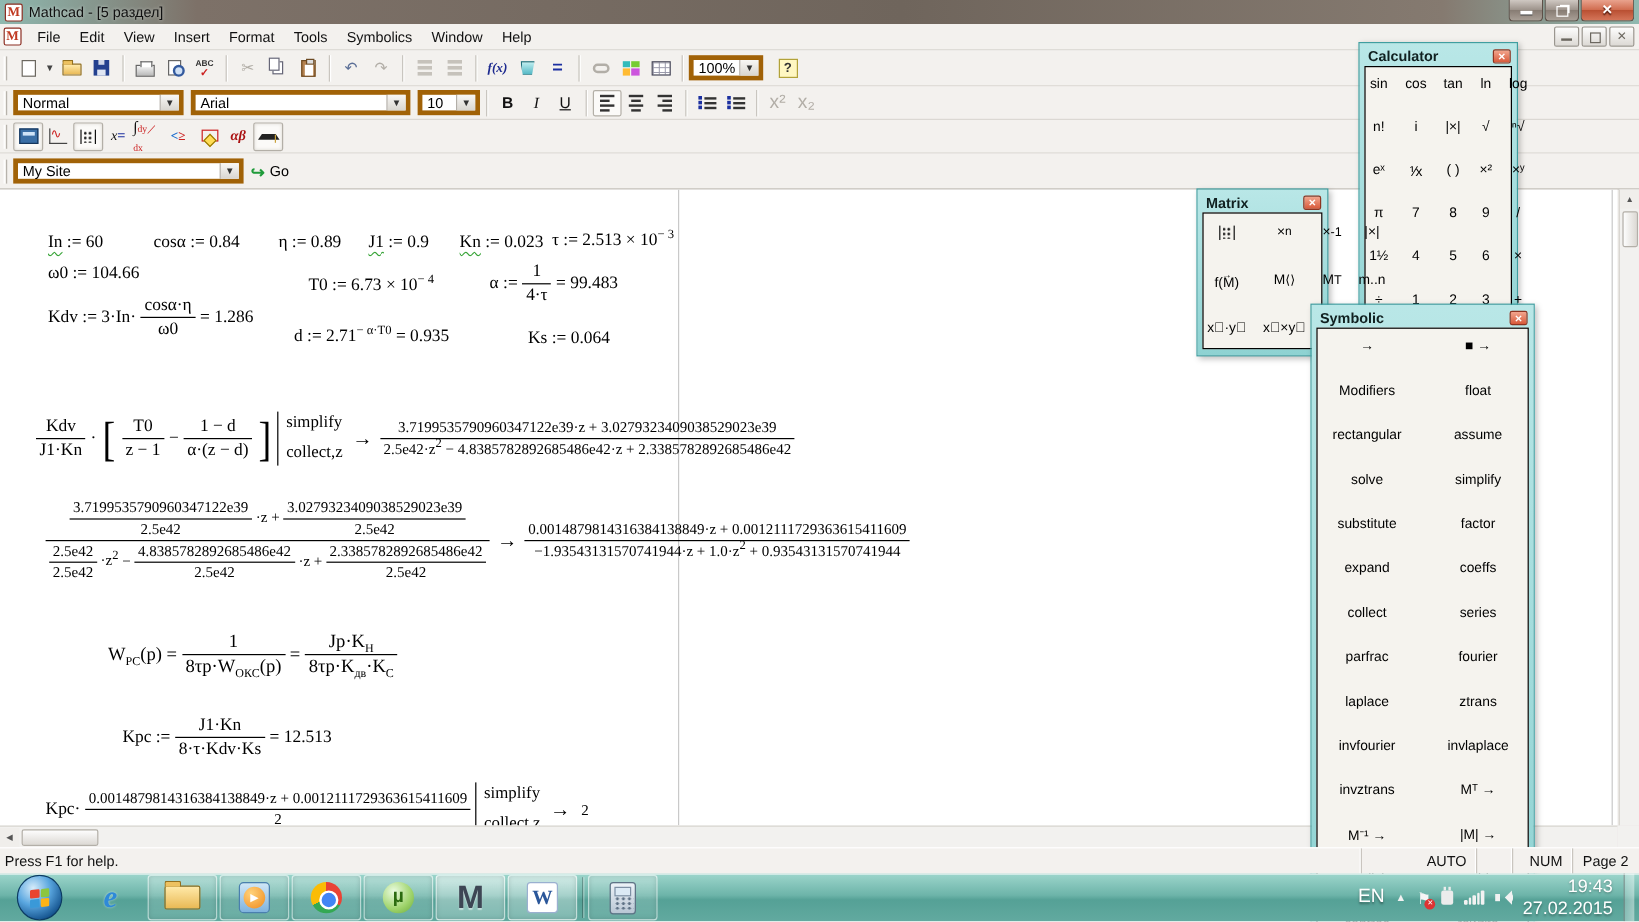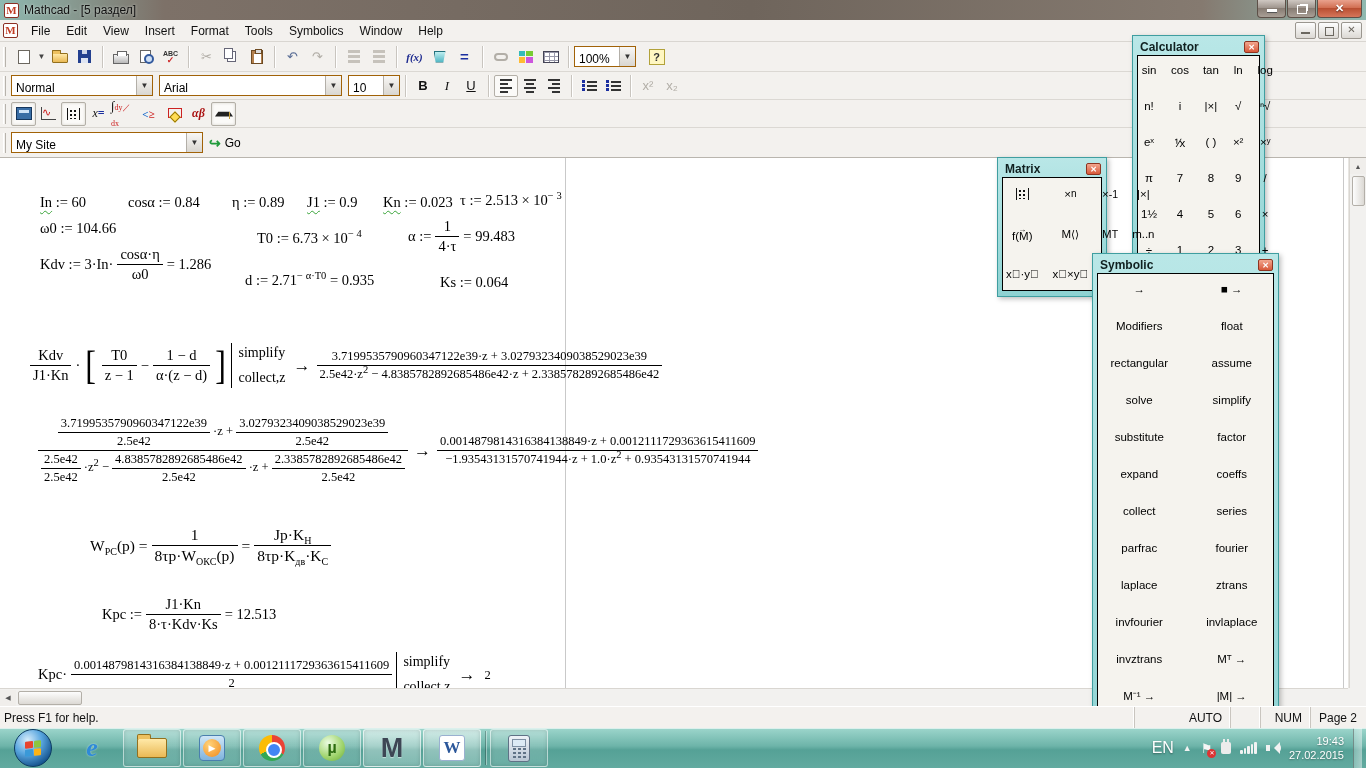--- a/index.html
+++ b/index.html
@@ -66,36 +66,36 @@
   .i-align { display:flex; flex-direction:column; gap:2px; }
   .i-align i { width:12px; height:3px; background:#c6c2bb; }
   .i-fx { font:italic bold 11px "Liberation Serif",serif; color:#1d2a8f; }
   .i-unit { width:12px; height:12px; background:linear-gradient(#bfeef0,#52b7c4); border:1px solid #20707c; clip-path:polygon(0 0,100% 0,82% 100%,18% 100%); }
   .i-eq { font:bold 15px "Liberation Sans",sans-serif; color:#1b2fa0; }
   .i-link { width:14px; height:8px; border:2px solid #b2aea7; border-radius:4px; }
   .i-comp { width:14px; height:12px; display:grid; grid-template-columns:1fr 1fr; gap:1px; }
   .i-comp i { background:#3bb; } .i-comp i:nth-child(2){background:#7c3;} .i-comp i:nth-child(3){background:#fb3;} .i-comp i:nth-child(4){background:#c5d;}
   .i-table { width:16px; height:12px; background:#fff; border:1px solid #445;
     background-image:linear-gradient(#99a 1px,transparent 1px),linear-gradient(90deg,#99a 1px,transparent 1px); background-size:5px 4px; }
-  .combo { height:21px; background:#fff; border:1px solid #a16207; display:flex; align-items:flex-end; font-size:12px; color:#000; }
+  .combo { height:21px; background:#fff; border:4px solid #a16207; display:flex; align-items:center; font-size:12px; color:#000; }
   .combo .val { flex:1; padding:0 4px; white-space:nowrap; overflow:hidden; }
   .combo .cbtn { width:16px; height:100%; background:linear-gradient(#f8f7f5,#d9d6d0); border-left:1px solid #b3afa8; font-size:8px; color:#333; display:flex; align-items:center; justify-content:center; }
   .i-help { width:16px; height:16px; background:#fff7c2; border:1px solid #b2a23a; font:bold 11px/14px "Liberation Sans",sans-serif; color:#333; text-align:center; }
 
   
   .fbtn { width:24px; height:22px; display:flex; align-items:center; justify-content:center; font-size:13px; color:#111; }
   .fbtn.pressed { border:1px solid #b3afa7; background:#fbfaf8; border-radius:2px; }
   .bars { display:flex; flex-direction:column; gap:2px; }
   .bars i { height:2px; background:#333; }
   .bl i:nth-child(1){width:12px;} .bl i:nth-child(2){width:8px;} .bl i:nth-child(3){width:12px;} .bl i:nth-child(4){width:8px;}
   .bc i { margin:0 auto; } .bc i:nth-child(1){width:12px;} .bc i:nth-child(2){width:8px;} .bc i:nth-child(3){width:12px;} .bc i:nth-child(4){width:8px;}
   .br i { margin-left:auto; } .br i:nth-child(1){width:12px;} .br i:nth-child(2){width:8px;} .br i:nth-child(3){width:12px;} .br i:nth-child(4){width:8px;}
   .list i { position:relative; width:10px; margin-left:5px; }
   .list i::before { content:""; position:absolute; left:-5px; top:-1px; width:3px; height:3px; background:#1b2fa0; }
-  .supsub { font-size:13px; color:#b2aea7; }
+  .supsub { font-size:16px; color:#b2aea7; }
 
   
   .i-calc { width:16px; height:13px; background:#3a6ea5; border:1px solid #16365c; position:relative; }
   .i-calc::after { content:""; position:absolute; left:2px; top:2px; right:2px; height:3px; background:#cfe3f7; }
   .i-graph { width:15px; height:13px; border-left:1px solid #444; border-bottom:1px solid #444; color:#c22; font-size:11px; line-height:10px; }
   .dots9 { width:13px; height:12px; border-left:1.5px solid #111; border-right:1.5px solid #111; padding:1px 2px;
     background:radial-gradient(#111 1px, transparent 1.2px); background-size:4px 4px; background-position:1px 1px; background-clip:content-box; }
   .i-xeq { font:italic 12px "Liberation Serif",serif; color:#111; }
   .i-xeq b { color:#1b2fa0; font-style:normal; }
   .i-int { font:13px "Liberation Serif",serif; color:#111; }
@@ -194,21 +194,21 @@
   .tr-flag::after { content:"✕"; position:absolute; right:-4px; bottom:-2px; width:9px; height:9px; background:#d33; border-radius:50%; color:#fff; font-size:6px; line-height:9px; text-align:center; }
   .tr-plug { width:10px; height:12px; background:#ececec; border-radius:2px; position:relative; }
   .tr-plug::before { content:""; position:absolute; left:2px; top:-3px; width:2px; height:3px; background:#ececec; box-shadow:4px 0 0 #ececec; }
   .tr-net { display:flex; align-items:flex-end; gap:1px; }
   .tr-net i { width:2.5px; background:#f2f2f2; border-radius:1px; }
   .tr-net i:nth-child(1){height:4px;} .tr-net i:nth-child(2){height:6px;} .tr-net i:nth-child(3){height:8px;} .tr-net i:nth-child(4){height:10px;} .tr-net i:nth-child(5){height:12px;}
   .tr-vol { position:relative; width:14px; height:12px; }
   .tr-vol::before { content:""; position:absolute; left:0; top:3px; width:4px; height:6px; background:#f2f2f2; }
   .tr-vol::after { content:""; position:absolute; left:2px; top:0; border:6px solid transparent; border-right:6px solid #f2f2f2; }
   .tr-vol i { position:absolute; right:-1px; top:1px; width:8px; height:10px; border:2px solid transparent; border-right:2px solid #f2f2f2; border-radius:50%; }
-  .clock { text-align:right; font-size:11px; line-height:1.3; text-shadow:0 1px 2px rgba(0,0,0,.35); }
+  .clock { text-align:right; font-size:15px; line-height:1.3; text-shadow:0 1px 2px rgba(0,0,0,.35); }
   .show-desktop { width:9px; height:40px; background:linear-gradient(90deg,rgba(255,255,255,.25),rgba(255,255,255,.45)); border-left:1px solid rgba(0,0,0,.35); }
 </style>
 </head>
 <body>
 
 <div class="screen">
 
   <div class="titlebar">
     <span class="app-ico">M</span>
     <span class="title-text">Mathcad - [5 раздел]</span>

